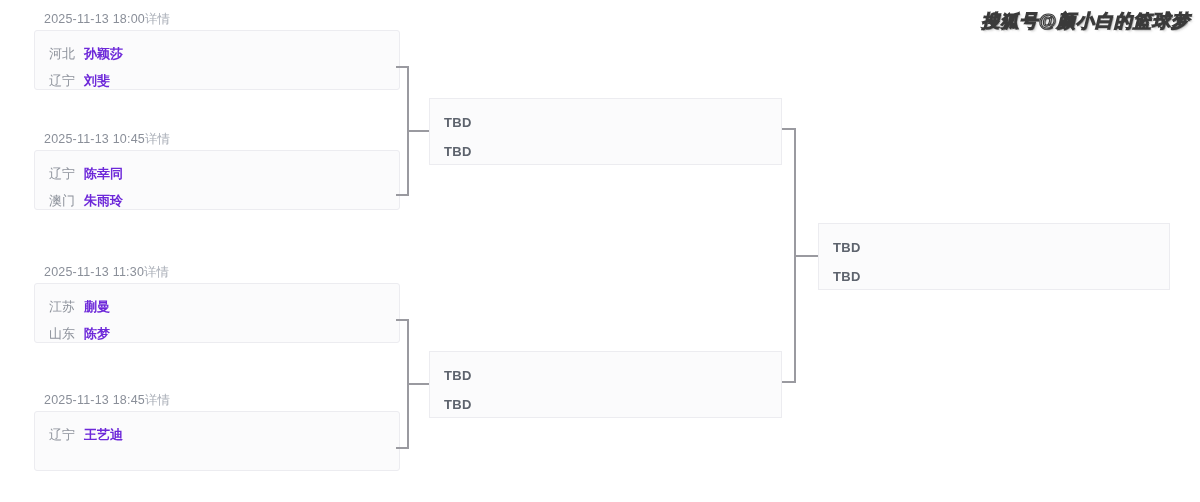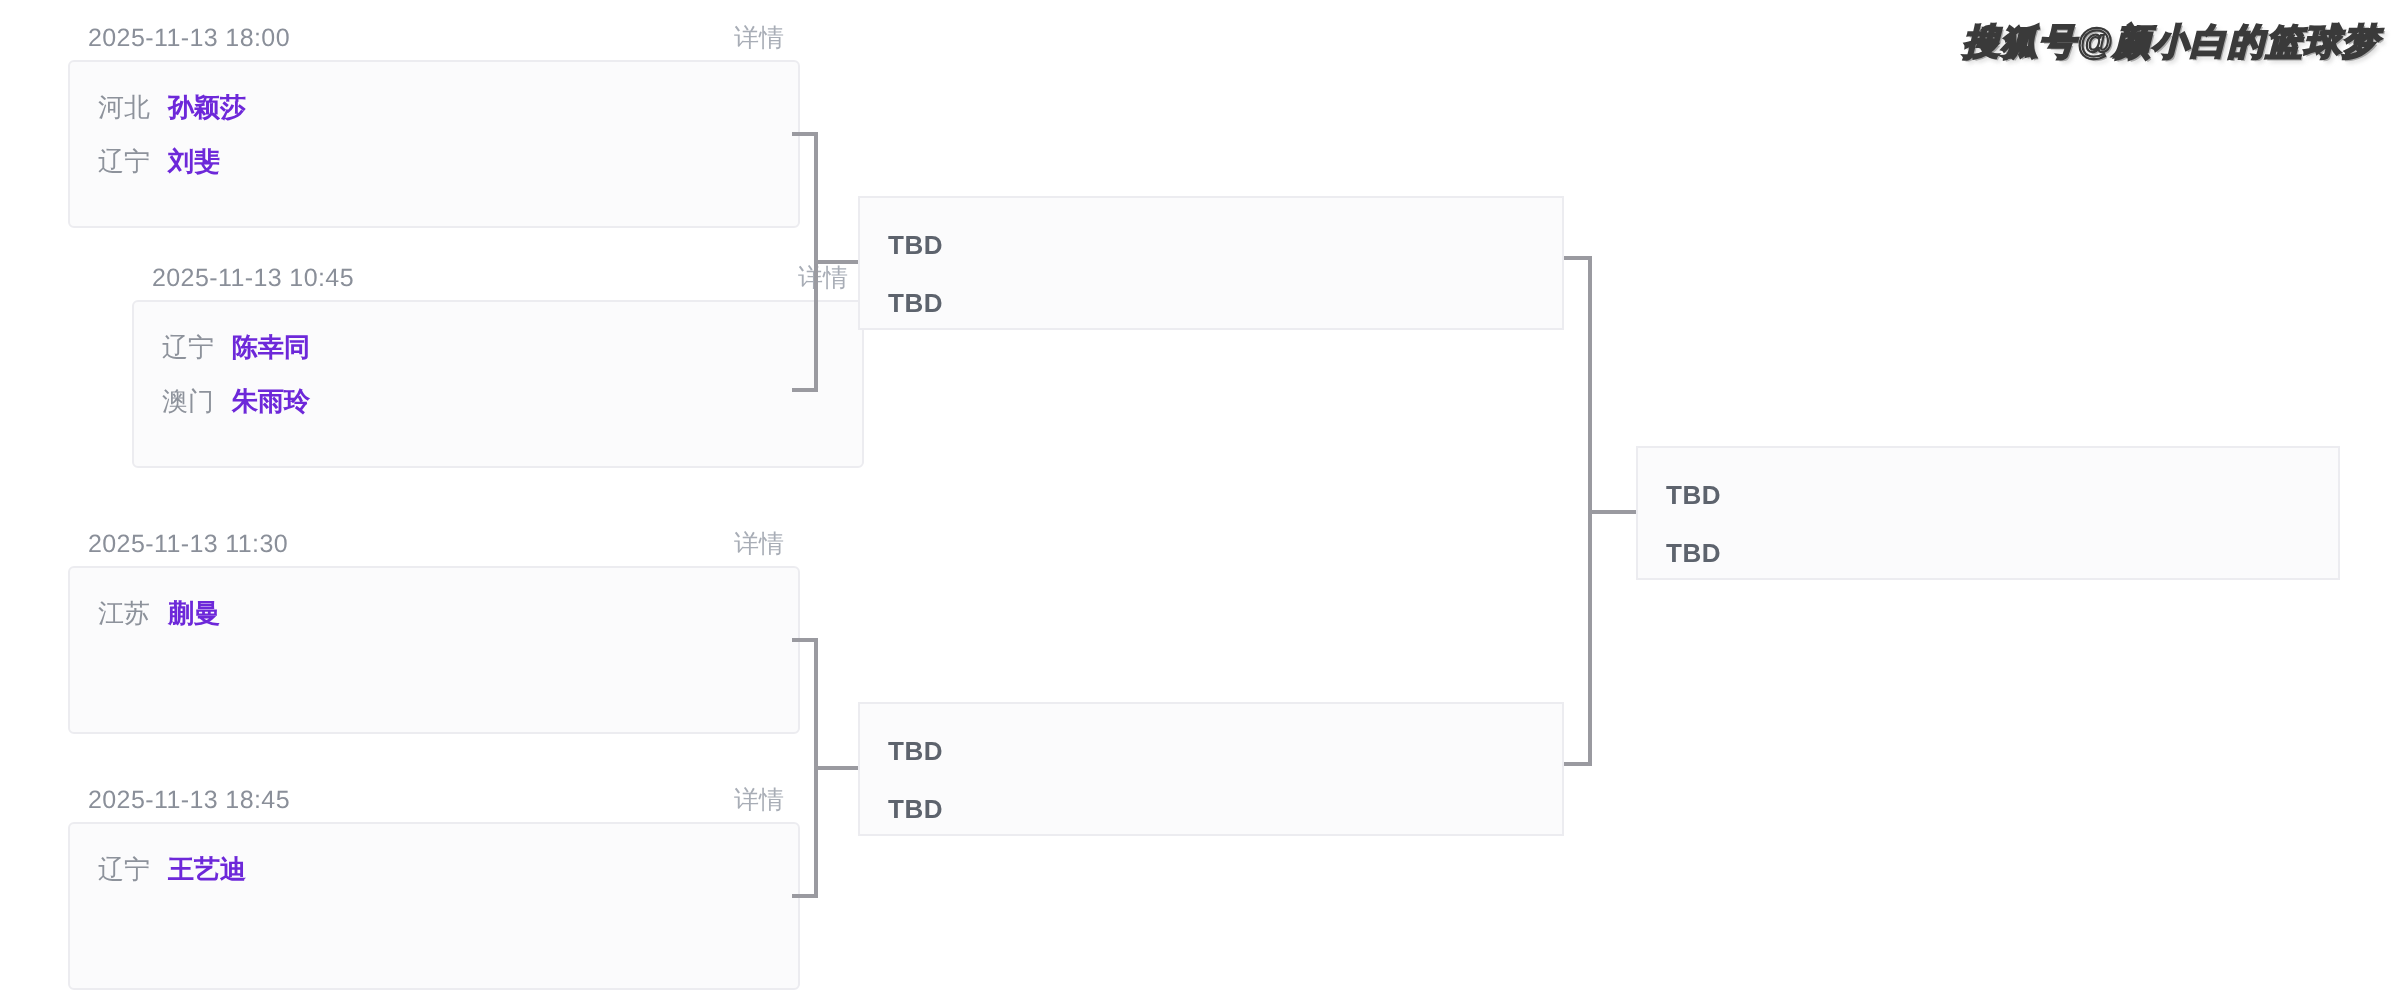--- a/index.html
+++ b/index.html
@@ -21,42 +21,41 @@
 
   
   .match-block {
     position: absolute;
     width: 366px;
   }
 
   .match-header {
     display: flex;
     align-items: center;
-    justify-content: space-between;
     height: 22px;
     padding: 0 8px 0 10px;
   }
 
   .match-time {
     font-size: 12.5px;
     color: #8a8f99;
     letter-spacing: 0.2px;
     white-space: nowrap;
   }
 
   .match-details-link {
     font-size: 12.5px;
     color: #a8adb6;
     white-space: nowrap;
     cursor: pointer;
   }
 
   .match-card {
     width: 366px;
-    height: 84px;
+    height: 60px;
     background: #fbfbfc;
     border: 1px solid #ececf0;
     border-radius: 3px;
     padding: 9px 0 0 14px;
   }
 
   .team-row {
     display: flex;
     align-items: center;
     height: 27px;
@@ -146,21 +145,21 @@
         <span class="team-name">河北</span>
         <span class="player-name">孙颖莎</span>
       </div>
       <div class="team-row">
         <span class="team-name">辽宁</span>
         <span class="player-name">刘斐</span>
       </div>
     </div>
   </div>
 
-  <div class="match-block" style="left:34px; top:128px;margin-left:32px;">
+  <div class="match-block" style="left:34px; top:128px;">
     <div class="match-header">
       <span class="match-time">2025-11-13  10:45</span>
       <span class="match-details-link">详情</span>
     </div>
     <div class="match-card">
       <div class="team-row">
         <span class="team-name">辽宁</span>
         <span class="player-name">陈幸同</span>
       </div>
       <div class="team-row">
@@ -172,20 +171,24 @@
 
   <div class="match-block" style="left:34px; top:261px;">
     <div class="match-header">
       <span class="match-time">2025-11-13  11:30</span>
       <span class="match-details-link">详情</span>
     </div>
     <div class="match-card">
       <div class="team-row">
         <span class="team-name">江苏</span>
         <span class="player-name">蒯曼</span>
+      </div>
+      <div class="team-row">
+        <span class="team-name">山东</span>
+        <span class="player-name">陈梦</span>
       </div>
     </div>
   </div>
 
   <div class="match-block" style="left:34px; top:389px;">
     <div class="match-header">
       <span class="match-time">2025-11-13  18:45</span>
       <span class="match-details-link">详情</span>
     </div>
     <div class="match-card">

